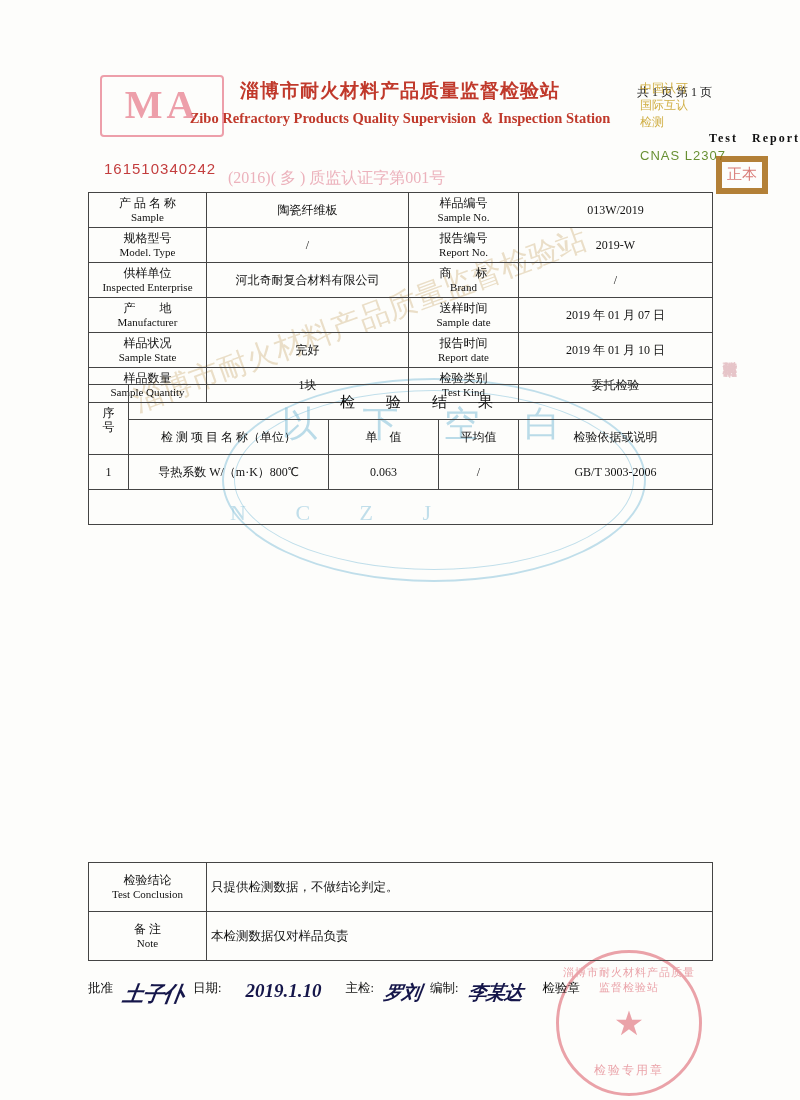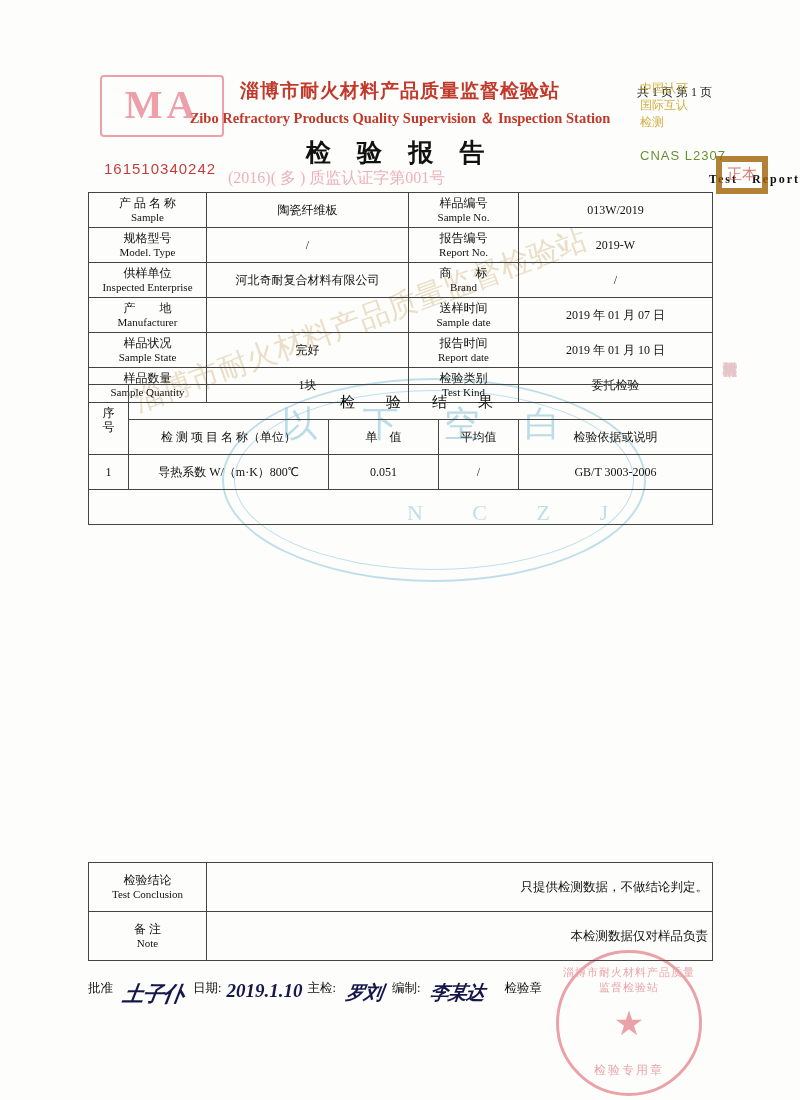--- a/index.html
+++ b/index.html
@@ -187,21 +187,21 @@
     letter-spacing: 18px;
     color: #8fc6dd;
     opacity: .6;
     pointer-events: none;
   }
   .wm-letters {
     position: absolute;
     left: 230px;
     top: 500px;
     width: 400px;
-    text-align: right;
+    text-align: left;
     font-size: 22px;
     letter-spacing: 22px;
     color: #8fc6dd;
     opacity: .55;
     pointer-events: none;
     font-family: "Liberation Serif", serif;
   }
   .wm-diag {
     position: absolute;
     left: 120px;
@@ -304,21 +304,21 @@
   .blank-cell {
     height: 400px;
     vertical-align: top;
   }
   .blank-inner {
     position: relative;
     height: 100%;
   }
 
   .concl-text {
-    text-align: right;
+    text-align: left;
     font-size: 12.5px;
     margin-top: 31px;
   }
 
   
   .footer {
     position: absolute;
     left: 88px;
     top: 980px;
     width: 624px;
@@ -341,37 +341,36 @@
   }
   .sig2 {
     font-size: 19px;
   }
   .date-hand {
     font-family: "Liberation Serif", serif;
     font-size: 19px;
     color: #15164a;
     font-style: italic;
     font-weight: bold;
-    margin: 0 1px;
+    margin: 0 20px;
   }
   .lbl-inline { font-size: 12.5px; color:#111; }
   .seal-label {
     margin-left: 10px;
     font-size: 12.5px;
   }
 </style>
 </head>
 <body>
 
 <div class="page">
 
   <div class="header">
     <div class="org-cn">淄博市耐火材料产品质量监督检验站</div>
     <div class="org-en">Zibo Refractory Products Quality Supervision ＆ Inspection Station</div>
-    <div class="title-cn">检 验 报 告</div>
     <div class="title-en">Test　Report</div>
   </div>
   <div class="page-count">共 1 页 第 1 页</div>
 
   <div class="stamp ma-stamp">MA</div>
   <div class="stamp ma-number">161510340242</div>
   <div class="stamp ma-sub">(2016)( 多 ) 质监认证字第001号</div>
 
   <div class="stamp cnas-right" style="white-space:pre-line;">中国认可
 国际互认
@@ -495,21 +494,21 @@
       </tr>
       <tr class="res-head">
         <td>检 测 项 目 名 称（单位）</td>
         <td>单　值</td>
         <td>平均值</td>
         <td>检验依据或说明</td>
       </tr>
       <tr>
         <td class="val">1</td>
         <td class="val">导热系数 W/（m·K）800℃</td>
-        <td class="val">0.051</td>
+        <td class="val">0.063</td>
         <td class="val">/</td>
         <td class="val">GB/T 3003-2006</td>
       </tr>
       <tr>
         <td class="blank-cell" colspan="5">
           <div class="blank-inner"></div>
         </td>
       </tr>
     </tbody>
   </table>

